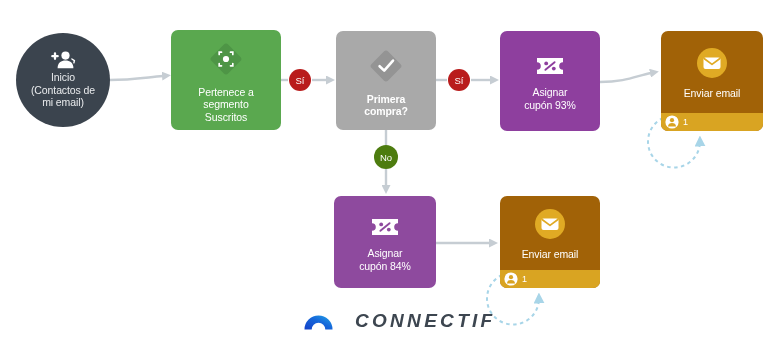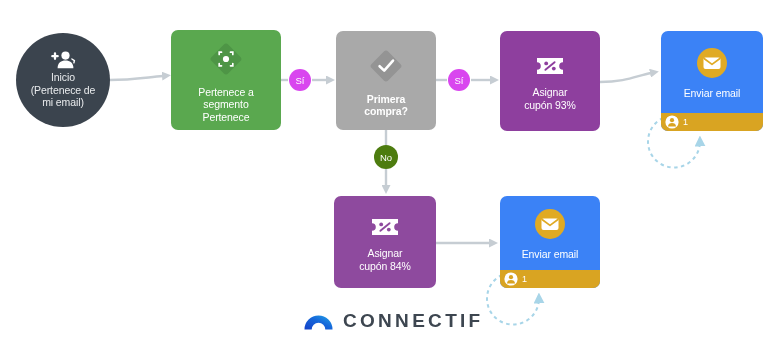--- a/index.html
+++ b/index.html
@@ -47,46 +47,46 @@
   .card-label{
     font-size:10.5px;line-height:12.5px;
     text-align:center;color:#ffffff;
     letter-spacing:-0.1px;
   }
 
   .green{background:#5aa84f;}
   .gray{background:#a9a9a9;}
   .purple{background:#8e3f9e;}
   .purple2{background:#8e4a9e;}
-  .yellow{background:#3b82f6;}
+  .yellow{background:#a16207;}
 
   
   .card-footer{
     width:100%;height:18px;
     background:#d9a422;
     display:flex;align-items:center;
     padding-left:4px;box-sizing:border-box;
     gap:4px;
   }
   .count-text{font-size:9px;color:#ffffff;line-height:1;}
 
   
   .badge{
     position:absolute;
     border-radius:50%;
     display:flex;align-items:center;justify-content:center;
     color:#ffffff;font-size:9.5px;
   }
-  .badge-yes{width:22px;height:22px;background:#d946ef;}
+  .badge-yes{width:22px;height:22px;background:#b91c1c;}
   .badge-no{width:24px;height:24px;background:#4d7c0f;}
 
   
   .logo{
     position:absolute;
-    display:flex;align-items:center;gap:9px;
+    display:flex;align-items:center;gap:21px;font-style:italic;
   }
   .logo-text{
     font-size:19px;font-weight:bold;
     letter-spacing:3.3px;color:#3d4650;
     line-height:1;
   }
   svg{display:block;overflow:visible;}
 </style>
 </head>
 <body>
@@ -136,41 +136,41 @@
       <svg width="26" height="18" viewBox="0 0 26 18">
         <circle cx="15.5" cy="4.6" r="4.1" fill="#ffffff"></circle>
         <path d="M7.6,17.2 C7.6,11.6 11.2,9.4 15.5,9.4 C19.8,9.4 23.4,11.6 23.4,17.2 Z" fill="#ffffff"></path>
         <rect x="1.2" y="4.0" width="7.6" height="2.3" rx="1.1" fill="#ffffff"></rect>
         <rect x="3.85" y="1.35" width="2.3" height="7.6" rx="1.1" fill="#ffffff"></rect>
         <path d="M21.9,8.0 l2.5,1.6 l-0.5,2.2" stroke="#ffffff" stroke-width="1.4" fill="none" stroke-linecap="round"></path>
       </svg>
     </span>
     <div>
       <div class="start-label">Inicio</div>
-      <div class="start-label">(Pertenece de</div>
+      <div class="start-label">(Contactos de</div>
       <div class="start-label">mi email)</div>
     </div>
   </div>
 
   <div class="card green" style="left:171px;top:30px;width:110px;height:100px;">
     <div class="card-inner">
       <span class="card-icon">
         <svg width="40" height="40" viewBox="0 0 40 40">
           <rect x="8.3" y="8.3" width="23.4" height="23.4" rx="3" transform="rotate(45 20 20)" fill="#4e9546"></rect>
           <circle cx="20" cy="20" r="3.1" fill="#ffffff"></circle>
           <path d="M13.2,15.5 v-2.3 h2.3" stroke="#ffffff" stroke-width="1.7" fill="none" stroke-linecap="round"></path>
           <path d="M24.5,13.2 h2.3 v2.3" stroke="#ffffff" stroke-width="1.7" fill="none" stroke-linecap="round"></path>
           <path d="M26.8,24.5 v2.3 h-2.3" stroke="#ffffff" stroke-width="1.7" fill="none" stroke-linecap="round"></path>
           <path d="M15.5,26.8 h-2.3 v-2.3" stroke="#ffffff" stroke-width="1.7" fill="none" stroke-linecap="round"></path>
         </svg>
       </span>
       <div>
         <div class="card-label">Pertenece a</div>
         <div class="card-label">segmento</div>
-        <div class="card-label">Pertenece</div>
+        <div class="card-label">Suscritos</div>
       </div>
     </div>
   </div>
 
   <div class="badge badge-yes" style="left:289px;top:69px;">
     <span>Sí</span>
   </div>
 
   <div class="card gray" style="left:336px;top:31px;width:100px;height:99px;font-weight:bold;">
     <div class="card-inner">

